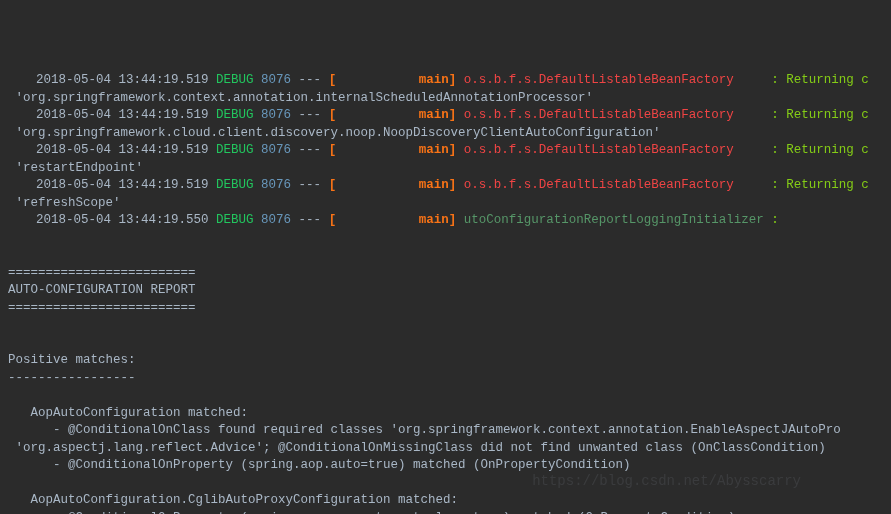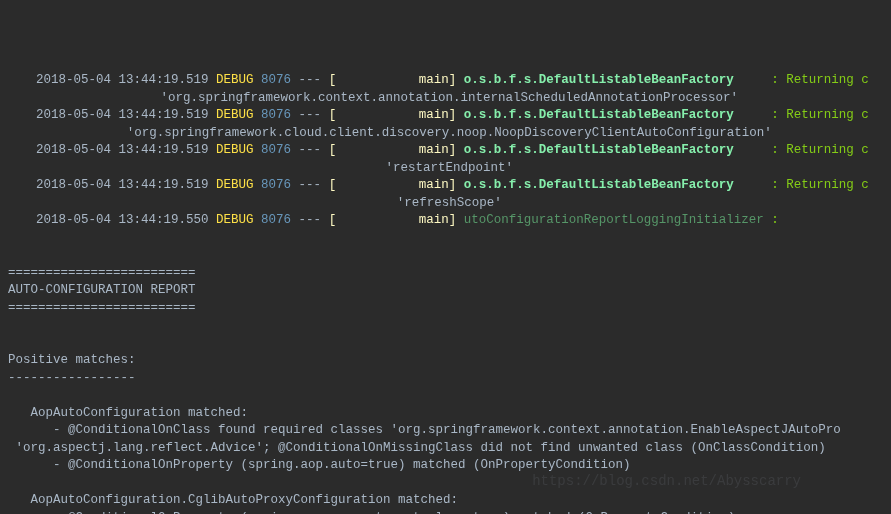--- a/index.html
+++ b/index.html
@@ -13,28 +13,28 @@
       font-family: 'Consolas', 'Monaco', 'Courier New', monospace;
       font-size: 12.5px;
       line-height: 1.4;
       padding: 2px 8px;
       width: 891px;
       height: 514px;
       overflow: hidden;
       white-space: pre;
     }
     .timestamp { color: #a9b7c6; margin-left: 28px; }
-    .level-debug { color: #fde047; }
+    .level-debug { color: #22c55e; }
     .pid { color: #6897bb; text-align: center; }
     .dashes { color: #a9b7c6; }
-    .thread { color: #fef9c3; }
-    .logger { color: #86efac; font-weight: bold; }
+    .thread { color: #f97316; font-weight: bold; }
+    .logger { color: #ef4444; }
     .logger2 { color: #569668; margin-top: 32px; }
     .msg { color: #84cc16; }
-    .quoted { color: #a9b7c6; text-align: center; }
+    .quoted { color: #a9b7c6; }
     .line { display: block; }
     .watermark {
       position: absolute;
       bottom: 22px;
       right: 90px;
       color: rgba(169,183,198,0.12);
       font-size: 14px;
       pointer-events: none;
     }
   </style>

